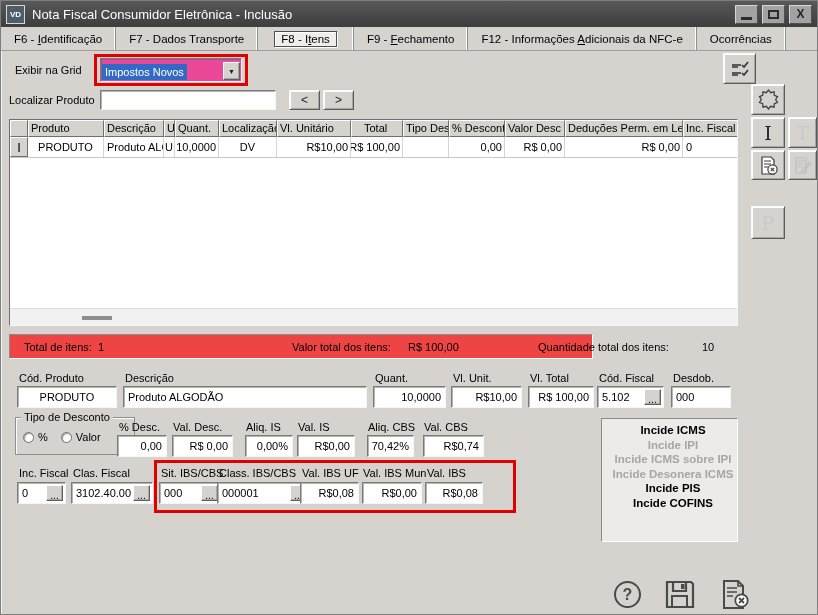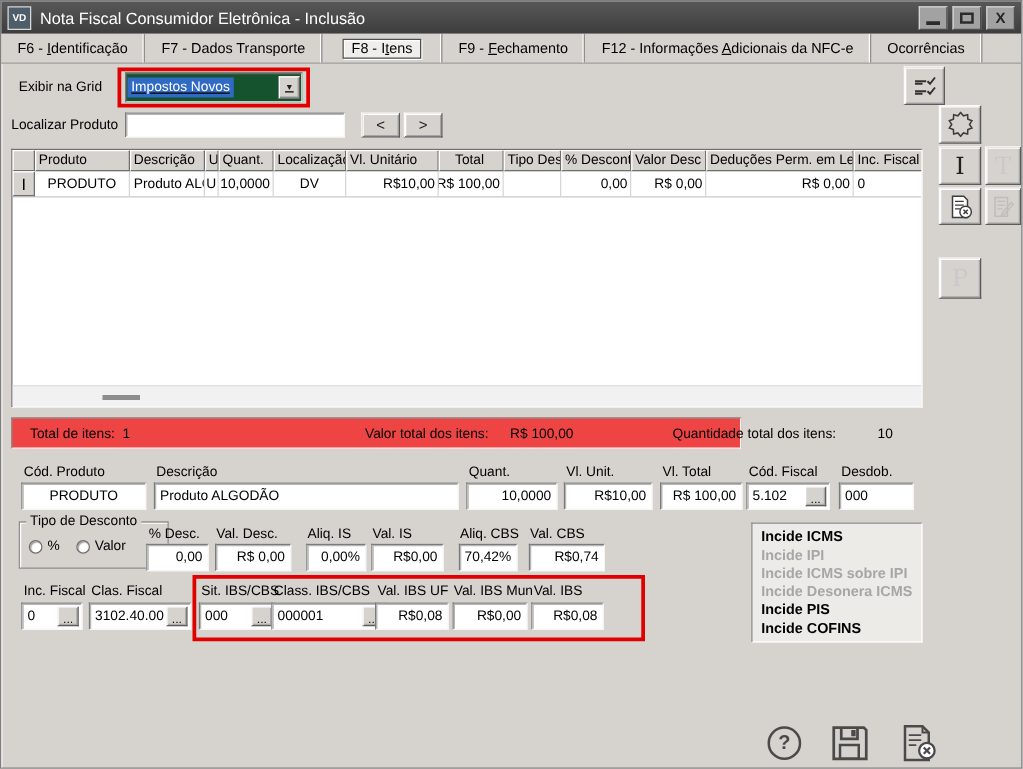--- a/index.html
+++ b/index.html
@@ -27,21 +27,21 @@
   .field.right{justify-content:flex-end;}
   .field.center{justify-content:center;}
   .field .val{white-space:nowrap;}
   .dots-btn{margin-left:auto;width:17px;height:16px;flex:none;background:#d6d3ce;border:1px solid;border-color:#ffffff #5f5f5f #5f5f5f #ffffff;box-shadow:inset -1px -1px 0 #a9a9a9;font-size:10px;display:flex;align-items:flex-end;justify-content:center;line-height:9px;box-sizing:border-box;}
   
   .btn{position:absolute;background:#d6d3ce;border:1px solid;border-color:#fafafa #5c5c5c #5c5c5c #fafafa;box-shadow:inset 1px 1px 0 #ffffff, inset -1px -1px 0 #a6a6a6;display:flex;align-items:center;justify-content:center;box-sizing:border-box;font-size:12px;color:#1f1f1f;}
   .btn.letter{font-family:"DejaVu Serif","Liberation Serif",serif;font-size:19px;}
   .btn.disabled{color:#c9c9c9;}
   .red-box{position:absolute;border:3px solid #e00000;box-sizing:border-box;pointer-events:none;z-index:5;}
   
-  .dropdown{position:absolute;left:99px;top:7px;width:142px;height:24px;background:#14532d;border:1px solid;border-color:#7b7b7b #f6f6f6 #f6f6f6 #7b7b7b;box-shadow:inset 1px 1px 0 rgba(90,90,90,.45);display:flex;align-items:center;box-sizing:border-box;padding:1px;text-decoration:underline;}
+  .dropdown{position:absolute;left:99px;top:7px;width:142px;height:24px;background:#ec4899;border:1px solid;border-color:#7b7b7b #f6f6f6 #f6f6f6 #7b7b7b;box-shadow:inset 1px 1px 0 rgba(90,90,90,.45);display:flex;align-items:flex-end;box-sizing:border-box;padding:1px;}
   .dropdown .sel{background:#316ac5;color:#fff;font-size:11px;padding:2px 3px;white-space:nowrap;}
   .dd-arrow{margin-left:auto;width:17px;height:18px;background:#d6d3ce;border:1px solid;border-color:#ffffff #5f5f5f #5f5f5f #ffffff;box-shadow:inset -1px -1px 0 #a9a9a9;display:flex;align-items:center;justify-content:center;font-size:7px;color:#1f1f1f;box-sizing:border-box;}
   .text-input{position:absolute;height:20px;background:#fff;border:1px solid;border-color:#7b7b7b #f6f6f6 #f6f6f6 #7b7b7b;box-shadow:inset 1px 1px 0 rgba(90,90,90,.45);box-sizing:border-box;font-size:11px;padding:0 3px;outline:none;}
   
   .grid{position:absolute;left:8px;top:68px;width:729px;height:207px;background:#fff;border:1px solid;border-color:#6f6f6f #f6f6f6 #f6f6f6 #6f6f6f;box-sizing:border-box;overflow:hidden;}
   .ghead{display:flex;height:17px;}
   .gh{flex:none;box-sizing:border-box;background:#d6d3ce;border:1px solid;border-color:#ffffff #6f6f6f #6f6f6f #ffffff;font-size:11px;padding:1px 2px 0 2px;overflow:hidden;white-space:nowrap;}
   .grow{display:flex;height:20px;border-bottom:1px solid #c9c9c9;}
   .gc{flex:none;box-sizing:border-box;font-size:11px;padding:0 3px;border-right:1px solid #d6d6d6;overflow:hidden;white-space:nowrap;display:flex;align-items:center;}
   .gc.r{justify-content:flex-end;padding-right:2px;}
@@ -52,21 +52,21 @@
   
   .totals{position:absolute;left:8px;top:283px;width:584px;height:25px;background:#ef4444;border:1px solid;border-color:#8a8a8a #ffffff #ffffff #8a8a8a;box-sizing:border-box;}
   .totals span{position:absolute;top:6px;font-size:11px;white-space:nowrap;}
   
   .gbox{position:absolute;left:14px;top:366px;width:120px;height:38px;border:1px solid #8f8f8f;box-shadow:inset 1px 1px 0 #fdfdfd;box-sizing:border-box;}
   .gbox .legend{position:absolute;top:-7px;left:5px;background:#d6d3ce;padding:0 3px;font-size:11px;white-space:nowrap;}
   .radio-row{position:absolute;left:7px;top:13px;display:flex;gap:13px;align-items:center;font-size:11px;}
   .radio{width:11px;height:11px;border-radius:50%;background:#fff;border:1px solid #6f6f6f;box-shadow:inset 1px 1px 1px #9d9d9d;box-sizing:border-box;margin-right:4px;flex:none;}
   .radio-opt{display:flex;align-items:center;}
   
-  .incide{position:absolute;left:600px;top:367px;width:137px;height:96px;background:#edebe8;border:1px solid;border-color:#8a8a8a #ffffff #ffffff #8a8a8a;box-sizing:border-box;padding:4px 0 0 7px;overflow:hidden;}
+  .incide{position:absolute;left:600px;top:367px;width:137px;height:124px;background:#edebe8;border:1px solid;border-color:#8a8a8a #ffffff #ffffff #8a8a8a;box-sizing:border-box;padding:4px 0 0 7px;overflow:hidden;text-align:center;}
   .inc-item{font-size:11.5px;font-weight:bold;line-height:14.5px;color:#000;white-space:nowrap;}
   .inc-item.disabled{color:#a6a6a6;}
   
   .flat-icon{position:absolute;display:flex;align-items:center;justify-content:center;}
   .help-circle{width:27px;height:27px;border:2px solid #4a4a4a;border-radius:50%;display:flex;align-items:center;justify-content:center;font-size:16px;font-weight:bold;color:#4a4a4a;box-sizing:border-box;}
   svg{display:block;}
 </style>
 </head>
 <body>
 

